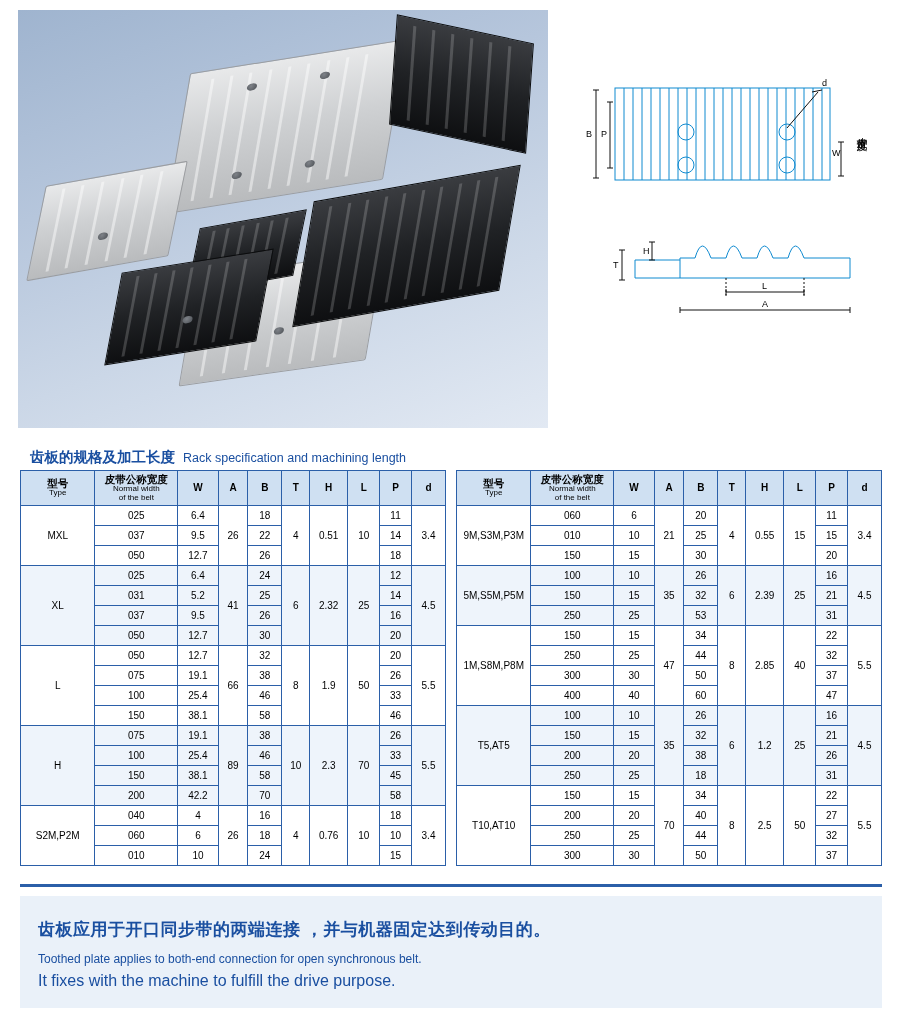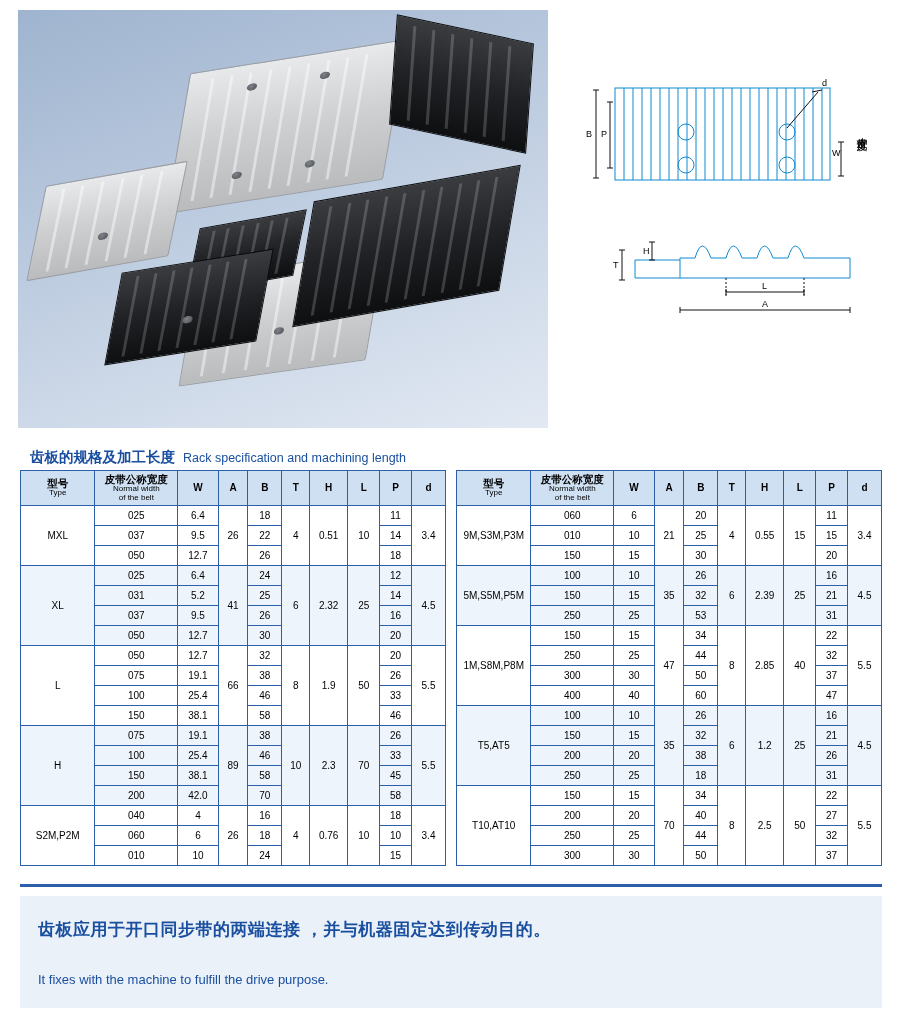--- a/index.html
+++ b/index.html
@@ -88,21 +88,21 @@
   .footer{
     position:absolute;left:20px;top:896px;width:862px;height:112px;
     background:#eaf1f9;
     border-top:0;
   }
   .footer .cn{
     position:absolute;left:18px;top:22px;
     font-size:17px;font-weight:bold;color:#1a4fa0;letter-spacing:.5px;text-align:center;
   }
   .footer .en1{position:absolute;left:18px;top:56px;font-size:12px;color:#1a4fa0;}
-  .footer .en2{position:absolute;left:18px;top:76px;font-size:13px;color:#1a4fa0;text-align:right;}
+  .footer .en2{position:absolute;left:18px;top:76px;font-size:16px;color:#1a4fa0;text-align:right;}
 </style>
 </head>
 <body>
 
 <div class="page">
 
   <div class="top">
 
     <div class="photo">
 
@@ -435,21 +435,21 @@
             <td class="grp">33</td>
           </tr>
           <tr class="alt">
             <td class="grp">150</td>
             <td class="grp">38.1</td>
             <td class="grp">58</td>
             <td class="grp">45</td>
           </tr>
           <tr class="alt">
             <td class="grp">200</td>
-            <td class="grp">42.0</td>
+            <td class="grp">42.2</td>
             <td class="grp">70</td>
             <td class="grp">58</td>
           </tr>
           <tr>
             <td rowspan="3" class="type-cell">S2M,P2M</td>
             <td>040</td>
             <td>4</td>
             <td rowspan="3">26</td>
             <td>16</td>
             <td rowspan="3">4</td>
@@ -646,16 +646,17 @@
             <td>37</td>
           </tr>
         </tbody>
     </table>
   </div>
 
   <div class="divider"></div>
 
   <div class="footer">
     <div class="cn">齿板应用于开口同步带的两端连接 ，并与机器固定达到传动目的。</div>
+    <div class="en1">Toothed plate applies to both-end connection for open synchronous belt.</div>
     <div class="en2">It fixes with the machine to fulfill the drive purpose.</div>
   </div>
 
 </div>
 
 </body></html>

